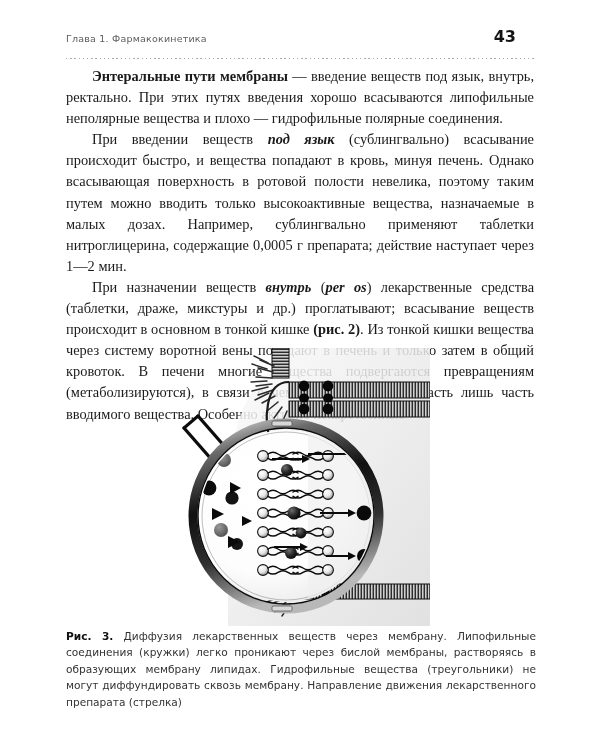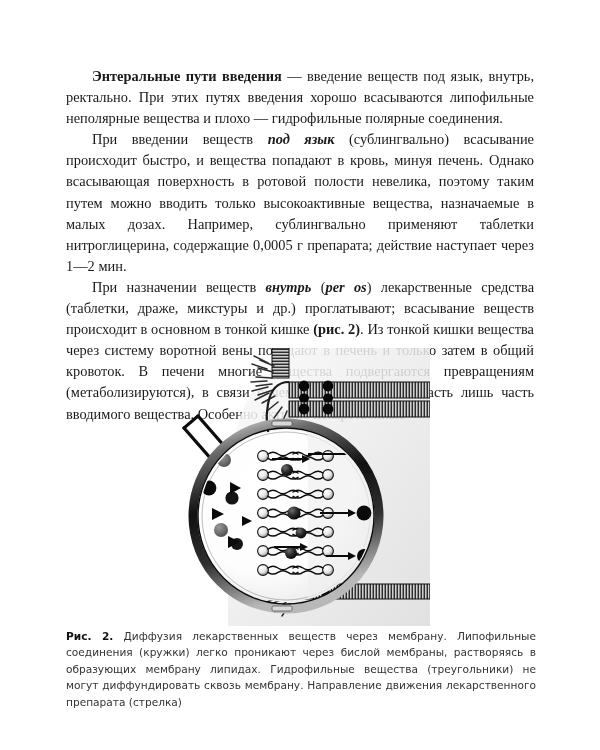--- a/index.html
+++ b/index.html
@@ -58,23 +58,28 @@
     color:#333333;
     text-align:justify;
   }
   .caption .cb{font-weight:bold;color:#111;}
 </style>
 </head>
 <body>
 
 <div class="page">
 
+  <div class="runhead">
+    <div class="runhead-title">Глава 1. Фармакокинетика</div>
+    <div class="runhead-page">43</div>
+    <div class="runhead-rule"></div>
+  </div>
 
   <div class="body">
-    <p class="first"><span class="b">Энтеральные пути введения</span><span> — введение веществ под язык, внутрь, ректально. При этих путях введения хорошо всасываются липофильные неполярные вещества и плохо — гидрофильные полярные соединения.</span></p>
+    <p class="first"><span class="b">Энтеральные пути мембраны</span><span> — введение веществ под язык, внутрь, ректально. При этих путях введения хорошо всасываются липофильные неполярные вещества и плохо — гидрофильные полярные соединения.</span></p>
     <p><span>При введении веществ </span><span class="i">под язык</span><span> (сублингвально) всасывание происходит быстро, и вещества попадают в кровь, минуя печень. Однако всасывающая поверхность в ротовой полости невелика, поэтому таким путем можно вводить только высокоактивные вещества, назначаемые в малых дозах. Например, сублингвально применяют таблетки нитроглицерина, содержащие 0,0005 г препарата; действие наступает через 1—2 мин.</span></p>
     <p><span>При назначении веществ </span><span class="i">внутрь</span><span> (</span><span class="i">per os</span><span>) лекарственные средства (таблетки, драже, микстуры и др.) проглатывают; всасывание веществ происходит в основном в тонкой кишке </span><span class="b">(рис. 2)</span><span>. Из тонкой кишки вещества через систему воротной вены попадают в печень и только затем в общий кровоток. В печени многие вещества подвергаются превращениям (метаболизируются), в связи с чем в кровь может попасть лишь часть вводимого вещества. Особенно активно лекарственные</span></p>
   </div>
 
   <div class="figure">
     <svg class="fig-svg" viewBox="0 0 262 278">
       <defs>
         <linearGradient id="cytoBg" x1="0" y1="0" x2="1" y2="1">
           <stop offset="0%" stop-color="#fbfbfb"></stop>
           <stop offset="45%" stop-color="#ededed"></stop>
@@ -297,16 +302,16 @@
           <path d="M106 199 L138 199"></path>
             <path d="M132 195 L140 199 L132 203 Z" fill="#0a0a0a" stroke="none"></path>
           <path d="M158 208 L186 208"></path>
             <path d="M180 204 L188 208 L180 212 Z" fill="#0a0a0a" stroke="none"></path>
         </g>
       </g>
     </svg>
   </div>
 
   <div class="caption">
-    <span class="cb">Рис. 2.</span><span> Диффузия лекарственных веществ через мембрану. Липофильные соединения (кружки) легко проникают через бислой мембраны, растворяясь в образующих мембрану липидах. Гидрофильные вещества (треугольники) не могут диффундировать сквозь мембрану. Направление движения лекарственного препарата (стрелка)</span>
+    <span class="cb">Рис. 3.</span><span> Диффузия лекарственных веществ через мембрану. Липофильные соединения (кружки) легко проникают через бислой мембраны, растворяясь в образующих мембрану липидах. Гидрофильные вещества (треугольники) не могут диффундировать сквозь мембрану. Направление движения лекарственного препарата (стрелка)</span>
   </div>
 
 </div>
 
 </body></html>

